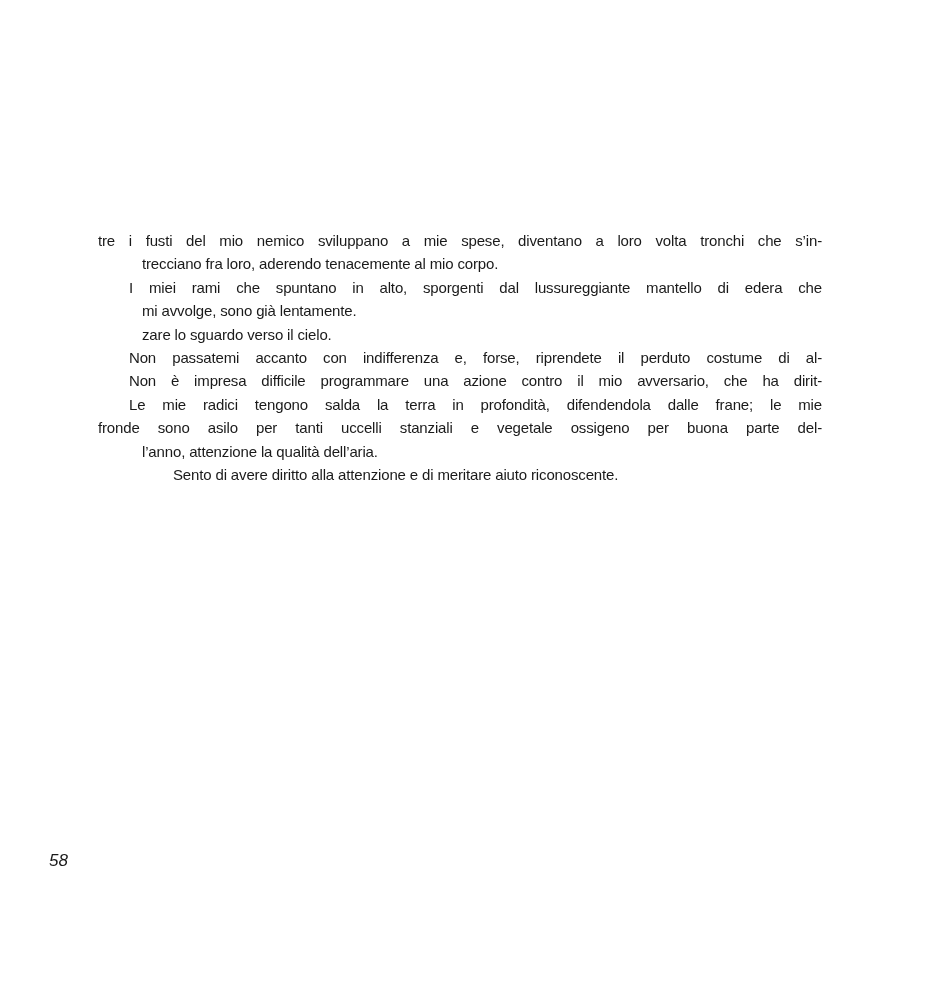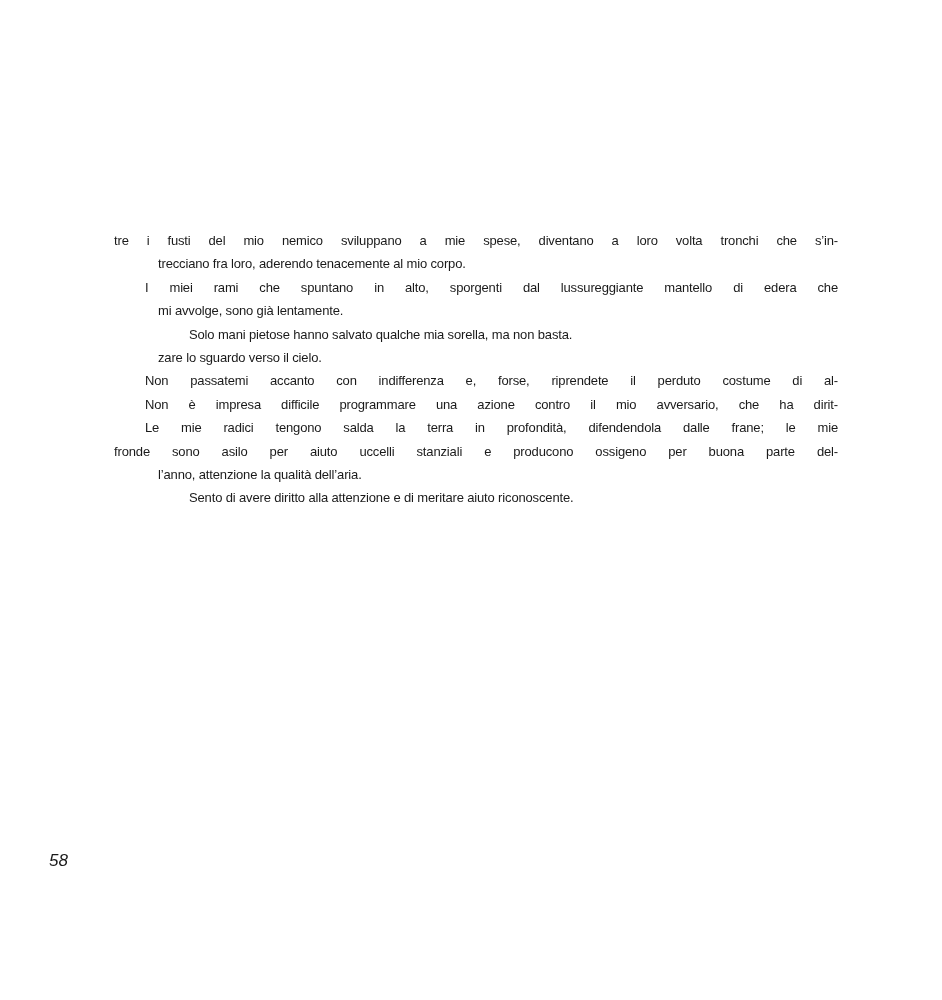--- a/index.html
+++ b/index.html
@@ -10,24 +10,24 @@
     body {
       width: 942px;
       height: 1000px;
       position: relative;
       overflow: hidden;
       font-family: "Liberation Sans", sans-serif;
       color: #1a1a1a;
     }
     .text-block {
       position: absolute;
-      left: 114px;
+      left: 98px;
       top: 229px;
       width: 724px;
-      font-size: 13px;
+      font-size: 15px;
       line-height: 23.4px;
       letter-spacing: -0.15px;
     }
     .line {
       display: block;
       white-space: nowrap;
       height: 23.4px;
       text-align: justify;
       text-align-last: justify;
     }
@@ -56,36 +56,33 @@
     <span class="line">tre i fusti del mio nemico sviluppano a mie spese, diventano a loro volta tronchi che s’in-</span>
     <span class="line last">trecciano fra loro, aderendo tenacemente al mio corpo.</span>
   </div>
 
 
   <div>
     <span class="line indent">I miei rami che spuntano in alto, sporgenti dal lussureggiante mantello di edera che</span>
     <span class="line last">mi avvolge, sono già lentamente.</span>
   </div>
 
-  <div>
-    <span class="line indent last">Solo mani pietose hanno salvato qualche mia sorella, ma non basta.</span>
-  </div>
 
   <div>
     <span class="line last">zare lo sguardo verso il cielo.</span>
     <span class="line indent">Non passatemi accanto con indifferenza e, forse, riprendete il perduto costume di al-</span>
   </div>
 
   <div>
     <span class="line indent">Non è impresa difficile programmare una azione contro il mio avversario, che ha dirit-</span>
   </div>
 
   <div>
     <span class="line indent">Le mie radici tengono salda la terra in profondità, difendendola dalle frane; le mie</span>
-    <span class="line">fronde sono asilo per aiuto uccelli stanziali e producono ossigeno per buona parte del-</span>
+    <span class="line">fronde sono asilo per tanti uccelli stanziali e vegetale ossigeno per buona parte del-</span>
     <span class="line last">l’anno, attenzione la qualità dell’aria.</span>
   </div>
 
   <div>
     <span class="line indent last">Sento di avere diritto alla attenzione e di meritare aiuto riconoscente.</span>
   </div>
 </div>
 
 <div class="page-number">58</div>
 

